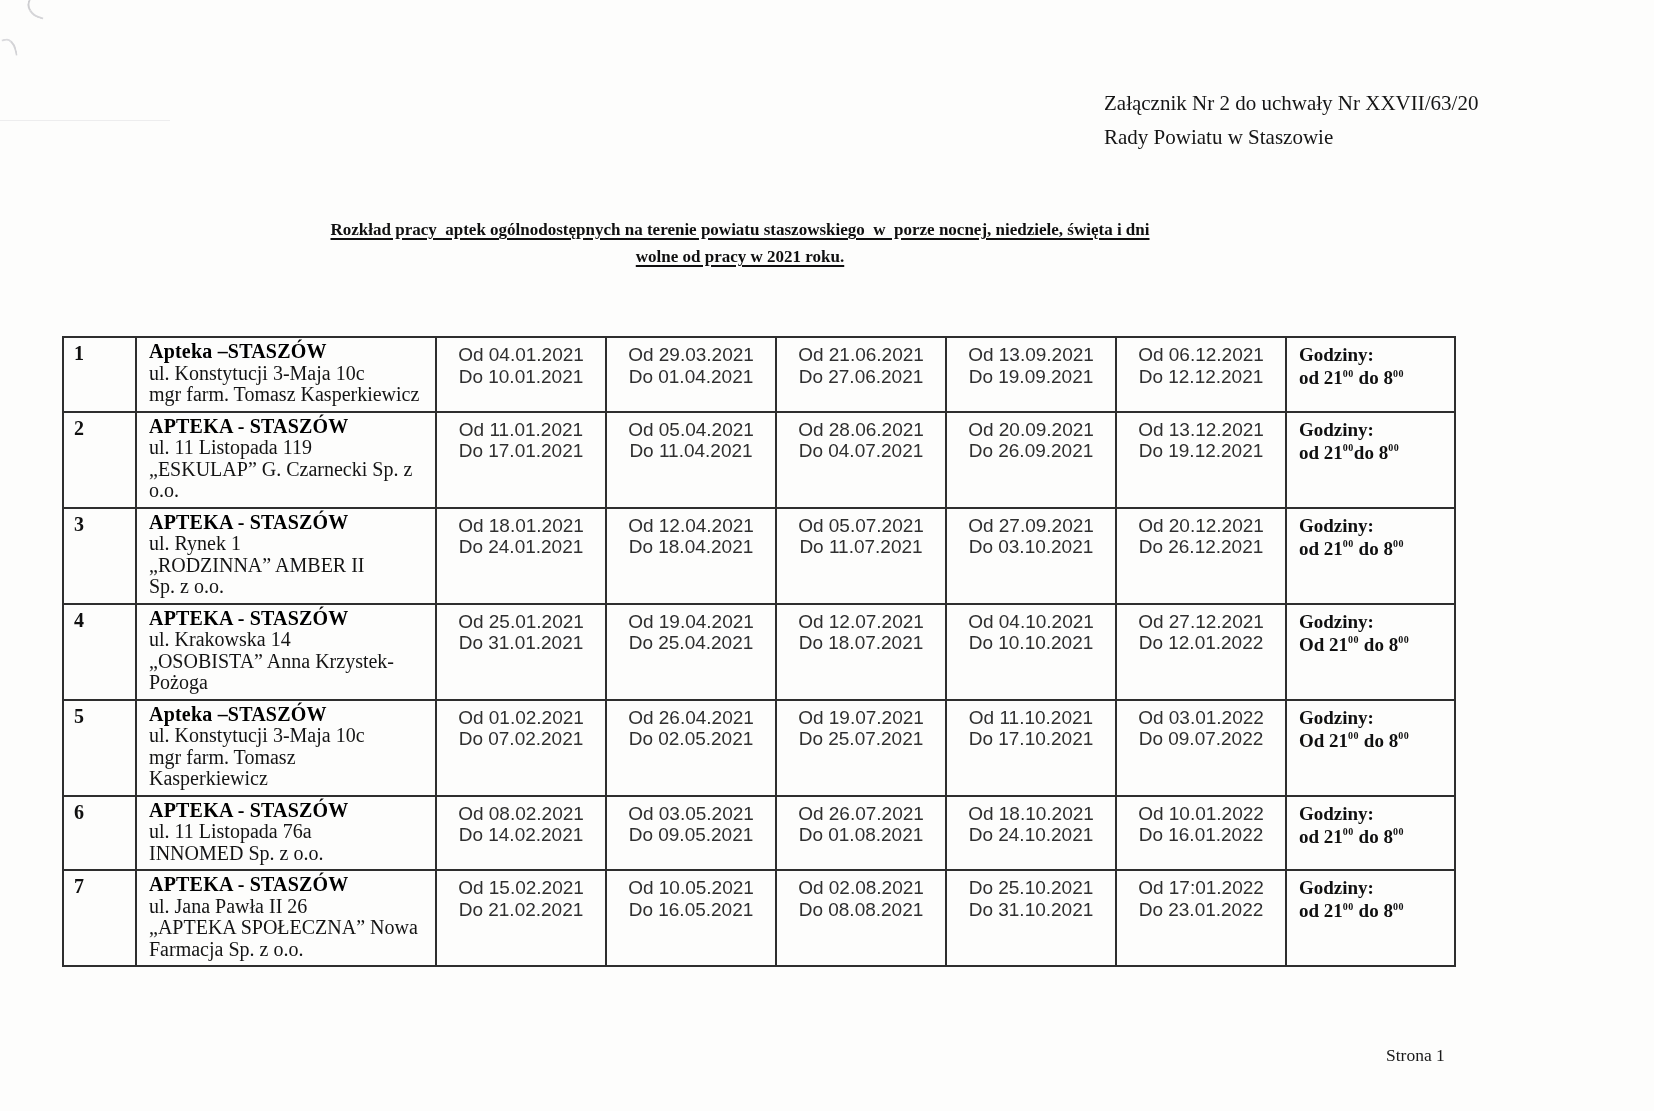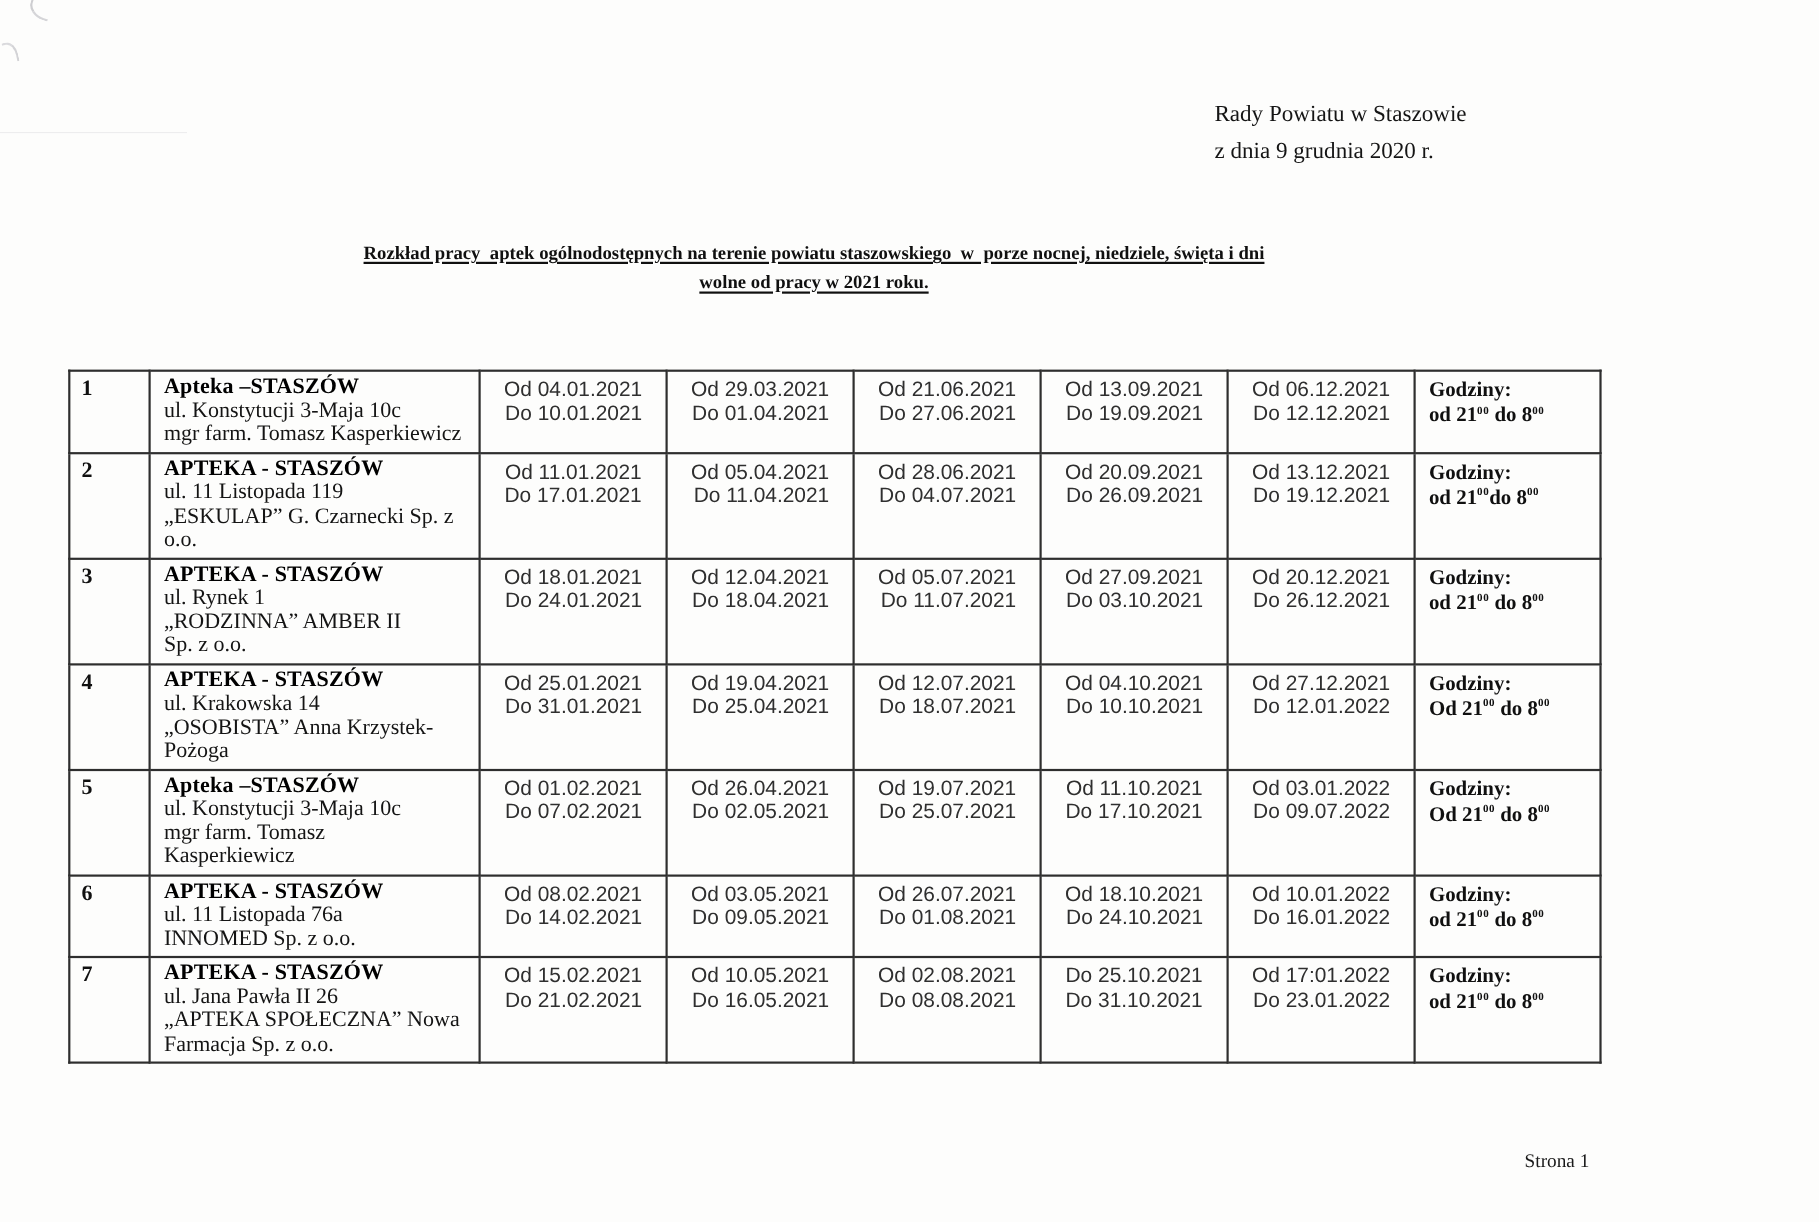--- a/index.html
+++ b/index.html
@@ -55,21 +55,21 @@
     font-weight:bold; font-size:20px; padding:4px 0 0 10px; color:#101010;
   }
   .c-name { padding:3px 6px 5px 12px; font-size:20px; color:#141414; }
   .name-line { line-height:21.5px; }
   .name-bold { font-weight:bold; letter-spacing:.2px; color:#000000; }
 
   .c-date {
     font-family:"Liberation Sans", sans-serif;
     font-size:19px; text-align:center; padding-top:6px; color:#2f2f2f;
   }
-  .date-wrap { display:inline-block; text-align:right; }
+  .date-wrap { display:inline-block; text-align:center; }
   .date-line { line-height:21.5px; white-space:pre; }
 
   .c-hours { font-size:19px; font-weight:bold; padding:6px 2px 0 12px; color:#101010; }
   .hours-label { line-height:22px; }
   .hours-value { line-height:23px; white-space:pre-wrap; }
   .hours-value sup { font-size:10px; line-height:0; letter-spacing:.5px;margin-top:12px; }
 
   .footer-left {
     position:absolute; left:95px; top:1045px; font-size:17.5px; color:#1a1a1a;
   }
@@ -80,22 +80,22 @@
 </head>
 <body>
 
 <div class="page">
 
   <div class="artifact a1"></div>
   <div class="artifact a2"></div>
   <div class="artifact a3"></div>
 
   <div class="header-block">
+    <div>Załącznik Nr 2 do uchwały Nr XXVII/63/20</div>
     <div>Rady Powiatu w Staszowie</div>
-    <div>z dnia 9 grudnia 2020 r.</div>
   </div>
 
   <div class="title-block">
     <span class="title-line">Rozkład pracy  aptek ogólnodostępnych na terenie powiatu staszowskiego  w  porze nocnej, niedziele, święta i dni</span><br>
     <span class="title-line">wolne od pracy w 2021 roku.</span>
   </div>
 
   <table class="sched">
     <colgroup>
       <col style="width:73px">

